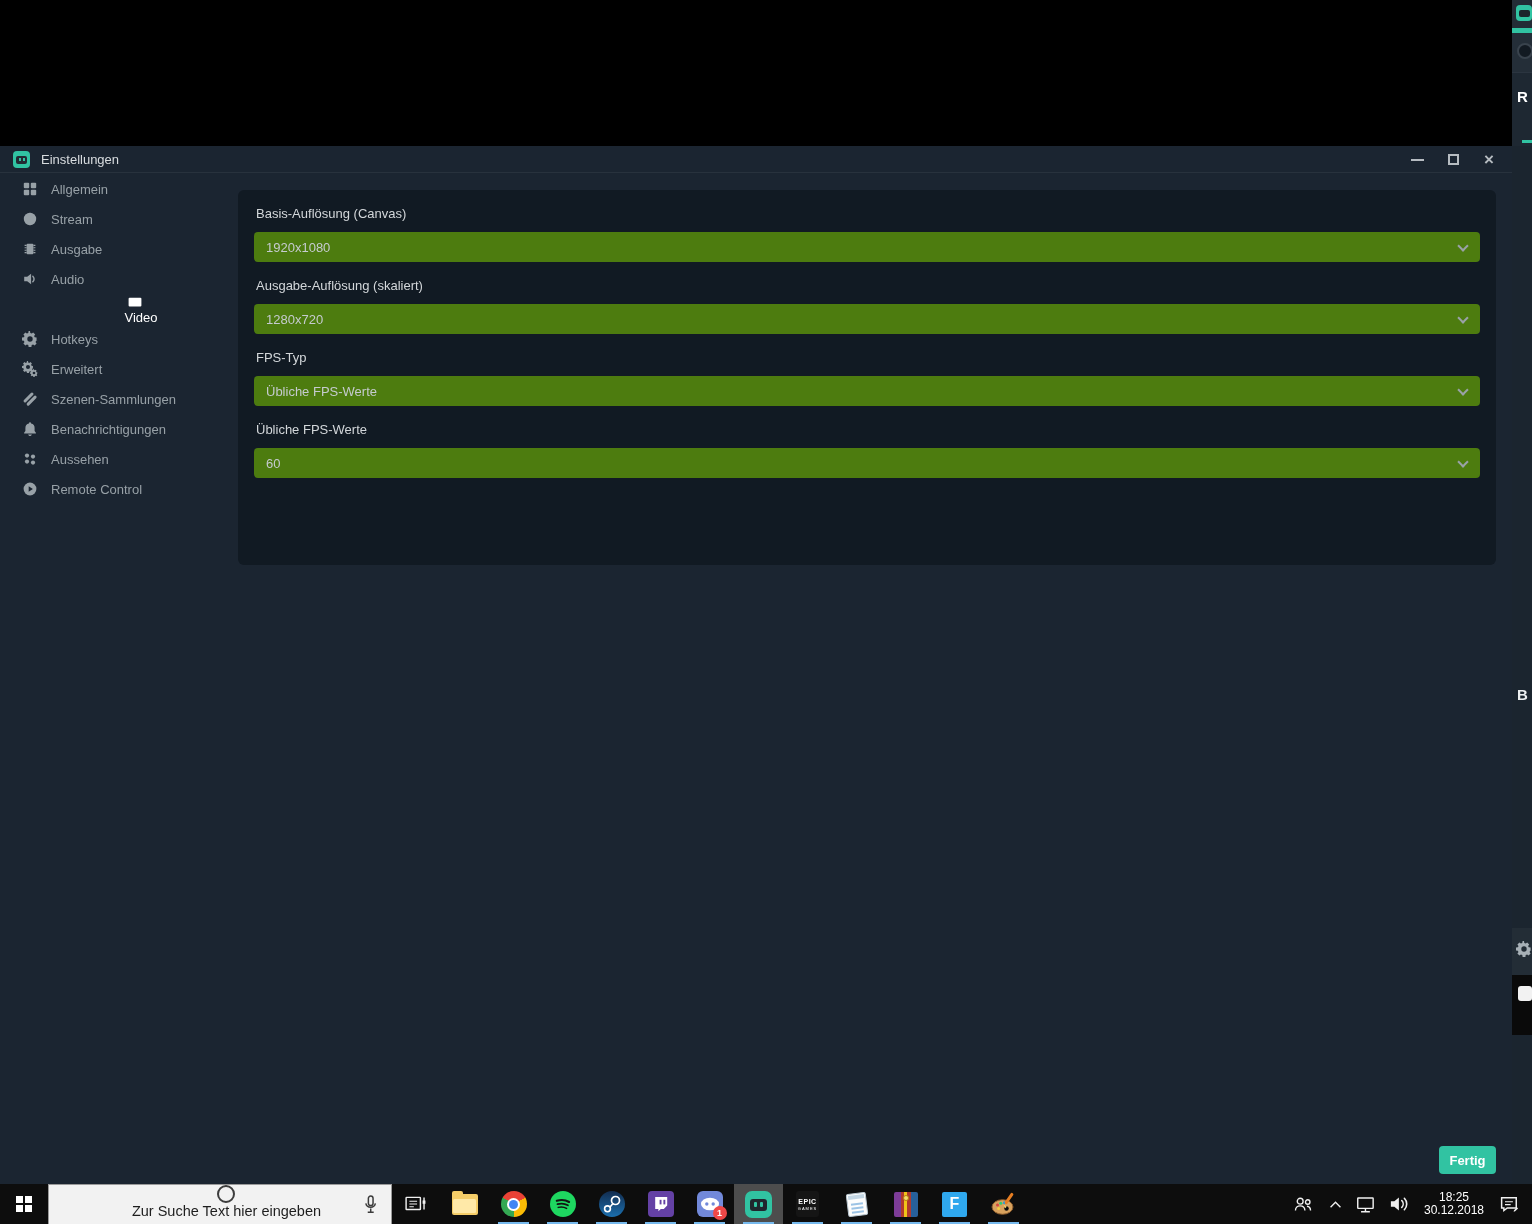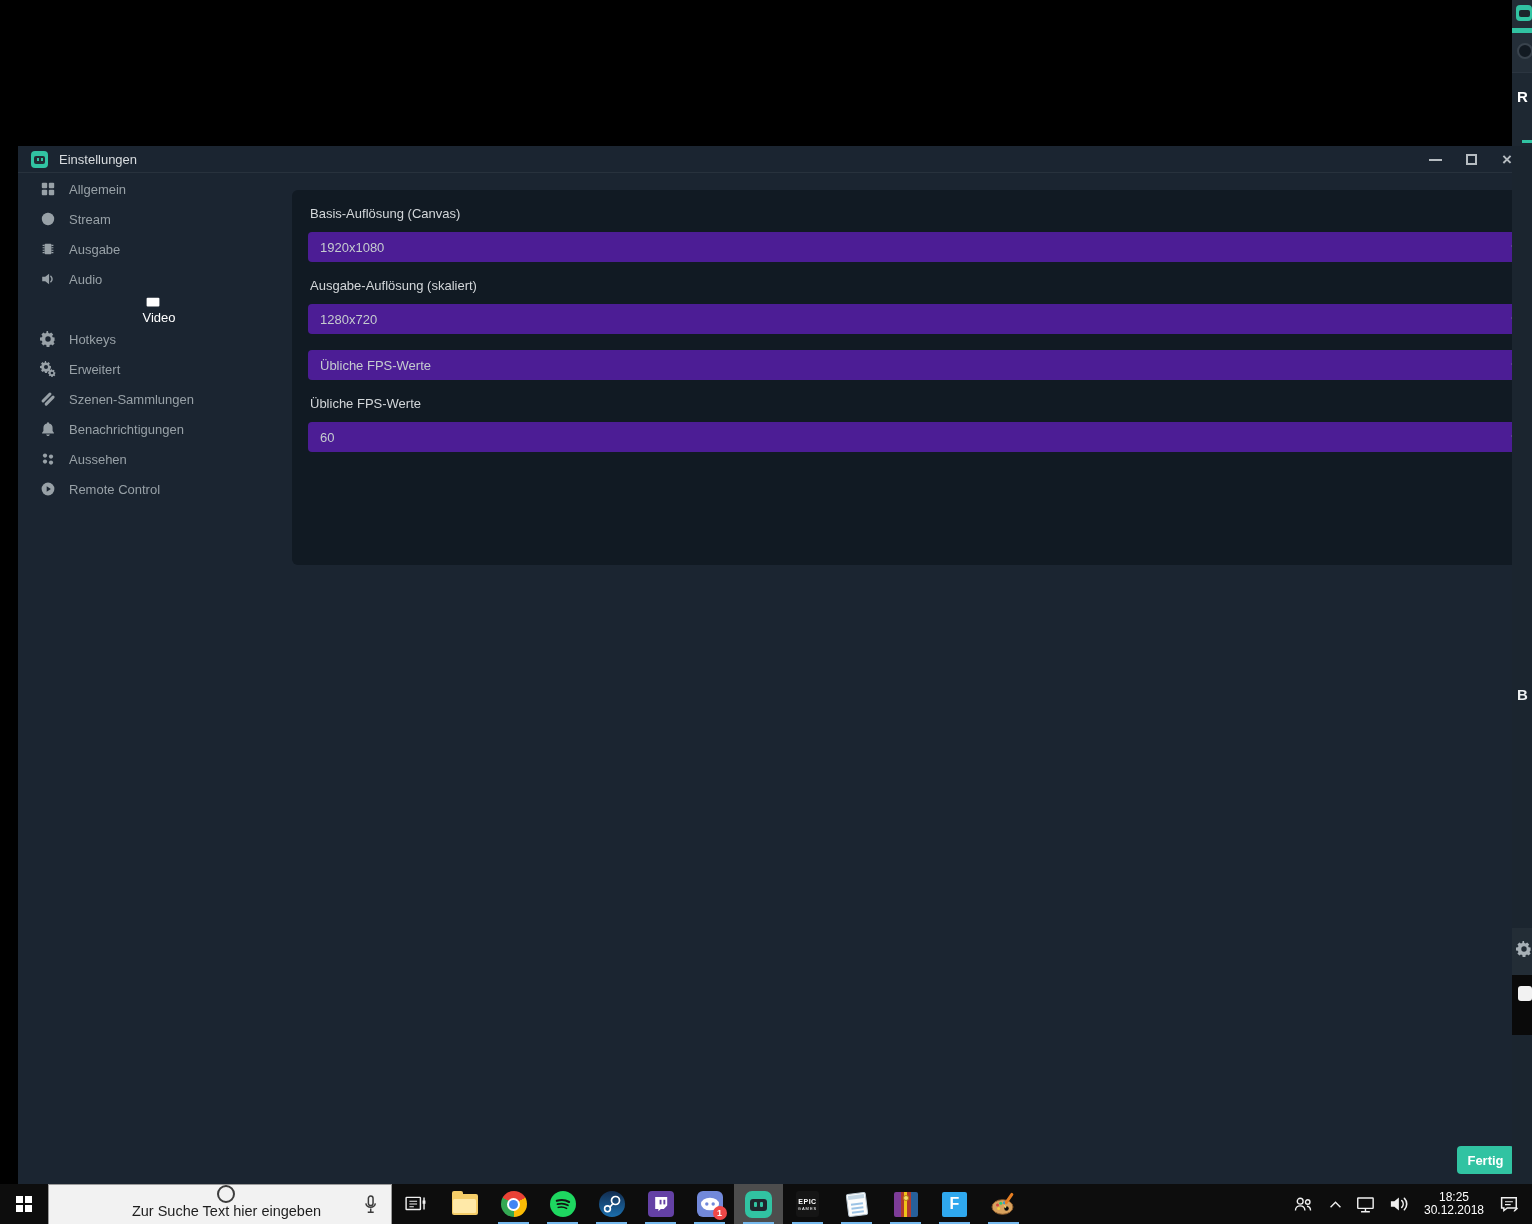--- a/index.html
+++ b/index.html
@@ -8,21 +8,21 @@
     background:#000;
     font-family:"Liberation Sans", sans-serif;
     position:relative;
     overflow:hidden;
     -webkit-font-smoothing:antialiased;
   }
   svg { display:block; }
 
   
   .window {
-    position:absolute; left:18px; top:146px; width:1512px; height:1038px;
+    position:absolute; left:0; top:146px; width:1512px; height:1038px;
     background:#1b2531;
   }
   .titlebar {
     height:27px; display:flex; align-items:center; padding-left:13px;
     border-bottom:1px solid #28323d; position:relative;
   }
   .app-logo { width:17px; height:17px; border-radius:4px; background:#31c3a2;
     position:relative; flex:none; }
   .app-logo .face { position:absolute; left:3px; top:5px; width:11px; height:8px;
     border-radius:2px; background:#222b33; }
@@ -41,25 +41,25 @@
   .sidebar { position:absolute; left:0; top:28px; width:260px; }
   .side-item { display:flex; align-items:center; height:30px; padding-left:22px;
     color:#98a1a7; font-size:13px; cursor:pointer; }
   .side-item .s-ico { width:16px; height:16px; margin-right:13px; flex:none;
     fill:currentColor; stroke:none; }
   .side-item.active { color:#ffffff; font-weight:normal;flex-direction:column; }
 
   
   .panel {
     position:absolute; left:238px; top:44px; width:1258px; height:375px;
-    background:#111a23; border-radius:6px; padding:16px;margin-left:36px;
+    background:#111a23; border-radius:6px; padding:16px;
   }
   .group { margin-bottom:16px; }
   .f-label { color:#d3d7da; font-size:13px; line-height:15px; margin:0 0 11px 2px; }
-  .f-select { height:30px; background:#4c1d95; border-radius:4px; position:relative;
+  .f-select { height:30px; background:#4d7c0f; border-radius:4px; position:relative;
     display:flex; align-items:center; padding:0 30px 0 12px;
     color:#c5cbcf; font-size:13px; cursor:pointer; }
   .chev { position:absolute; right:13px; top:10px; width:8px; height:8px;
     border-right:2px solid #9aa2a8; border-bottom:2px solid #9aa2a8;
     transform:rotate(45deg); }
 
   .done-btn { position:absolute; right:16px; top:1000px; width:57px; height:28px;
     background:#31c3a2; border-radius:4px; color:#fff; font-size:13px; font-weight:bold;
     display:flex; align-items:center; justify-content:center; cursor:pointer; }
 
@@ -296,20 +296,21 @@
       </div>
     </div>
     <div class="group">
       <div class="f-label">Ausgabe-Auflösung (skaliert)</div>
       <div class="f-select">
         <span>1280x720</span>
         <i class="chev"></i>
       </div>
     </div>
     <div class="group">
+      <div class="f-label">FPS-Typ</div>
       <div class="f-select">
         <span>Übliche FPS-Werte</span>
         <i class="chev"></i>
       </div>
     </div>
     <div class="group">
       <div class="f-label">Übliche FPS-Werte</div>
       <div class="f-select">
         <span>60</span>
         <i class="chev"></i>

